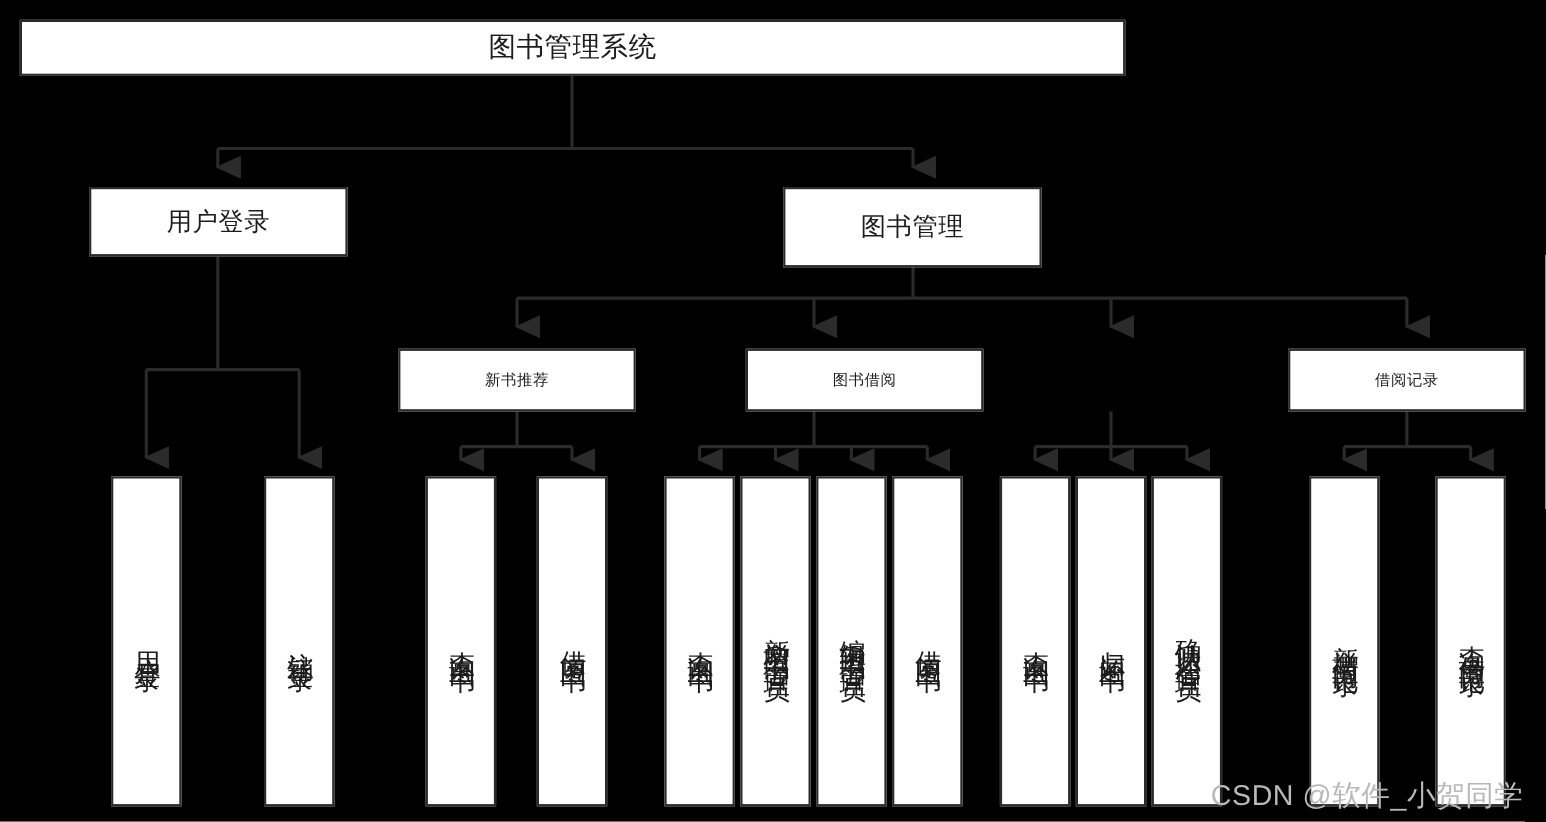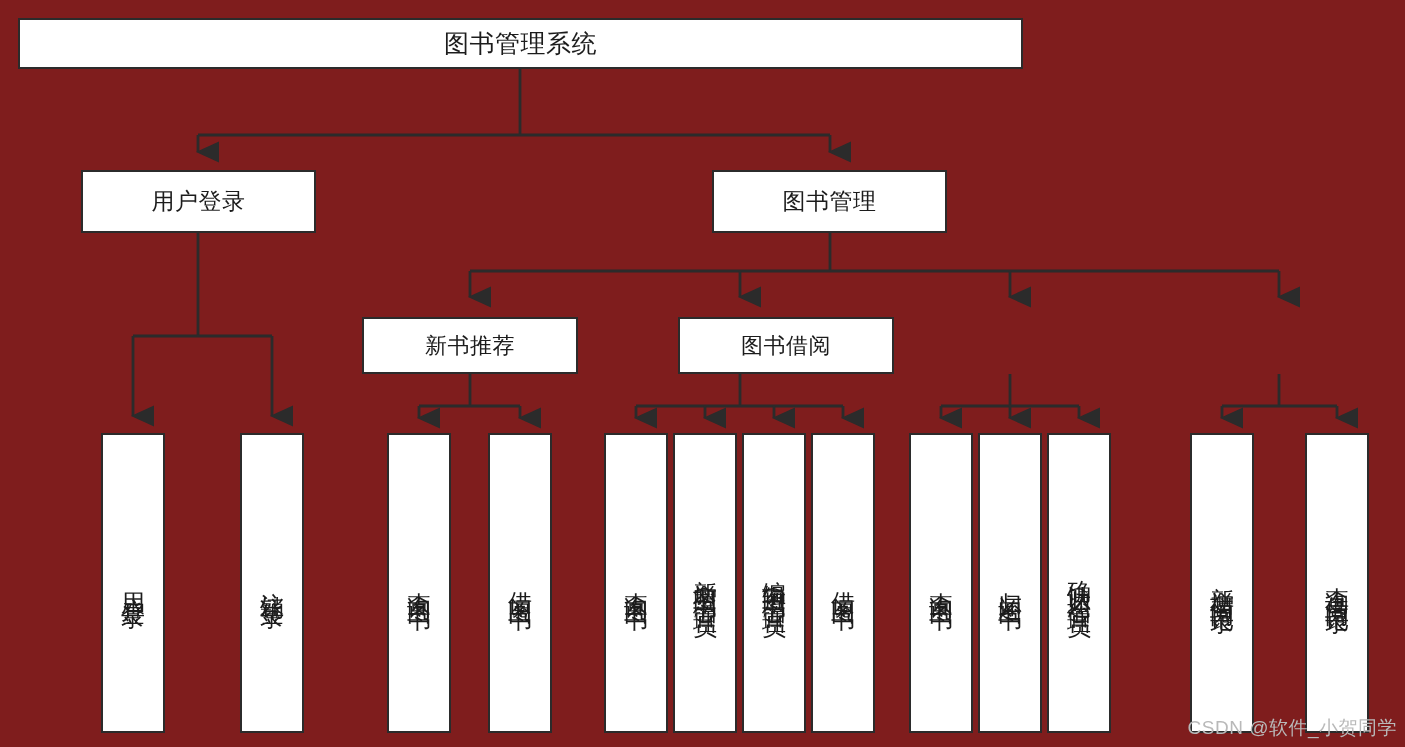--- a/index.html
+++ b/index.html
@@ -8,21 +8,21 @@
     padding: 0;
     background: #ffffff;
   }
   body {
     font-family: "Liberation Sans", "DejaVu Sans", sans-serif;
   }
   #canvas {
     position: relative;
     width: 1405px;
     height: 747px;
-    background: #7f1d1d;
+    background: #000000;
     overflow: hidden;
   }
   #edges {
     position: absolute;
     left: 0;
     top: 0;
     width: 1405px;
     height: 747px;
     pointer-events: none;
   }
@@ -38,38 +38,38 @@
   }
   .node .label {
     color: #1c1c1c;
     text-align: center;
     line-height: 1.18;
     letter-spacing: 0.5px;
     white-space: nowrap;
   }
   .node.root .label { font-size: 25px; }
   .node.lvl2 .label { font-size: 23px; }
-  .node.lvl3 .label { font-size: 22px; }
+  .node.lvl3 .label { font-size: 14px; }
   .node.leaf {
     align-items: center;
     justify-content: center;
   }
   .node.leaf .label {
     writing-mode: vertical-rl;
     text-orientation: upright;
     font-size: 24px;
     line-height: 1.34;
     letter-spacing: 5px;
     white-space: nowrap;
   }
   #watermark {
     position: absolute;
-    right: 8px;
+    right: 20px;
     bottom: 6px;
-    font-size: 19px;
+    font-size: 26px;
     color: #b9b9b9;
     letter-spacing: 0.5px;
     z-index: 5;
     white-space: nowrap;
     font-family: "Liberation Sans", "DejaVu Sans", sans-serif;
   }
 </style>
 </head>
 <body>
 
@@ -129,33 +129,36 @@
   </svg>
 
   <div class="node root" style="left:18px; top:18px; width:1005px; height:51px;">
     <span class="label">图书管理系统</span>
   </div>
 
   <div class="node lvl2" style="left:81px; top:170px; width:235px; height:63px;">
     <span class="label">用户登录</span>
   </div>
 
-  <div class="node lvl2" style="left:712px; top:170px; width:235px; height:63px;">
+  <div class="node lvl2" style="left:712px; top:170px; width:235px; height:73px;">
     <span class="label">图书管理</span>
   </div>
 
   <div class="node lvl3" style="left:362px; top:317px; width:216px; height:57px;">
     <span class="label">新书推荐</span>
   </div>
 
   <div class="node lvl3" style="left:632px; top:317px; width:216px; height:57px;margin-left:46px;">
     <span class="label">图书借阅</span>
   </div>
 
 
+  <div class="node lvl3" style="left:1171px; top:317px; width:216px; height:57px;">
+    <span class="label">借阅记录</span>
+  </div>
 
   <div class="node leaf" style="left:101px; top:433px; width:64px; height:300px;">
     <span class="label">用户登录</span>
   </div>
   <div class="node leaf" style="left:240px; top:433px; width:64px; height:300px;">
     <span class="label">注销登录</span>
   </div>
 
   <div class="node leaf" style="left:387px; top:433px; width:64px; height:300px;">
     <span class="label">查询图书</span>

